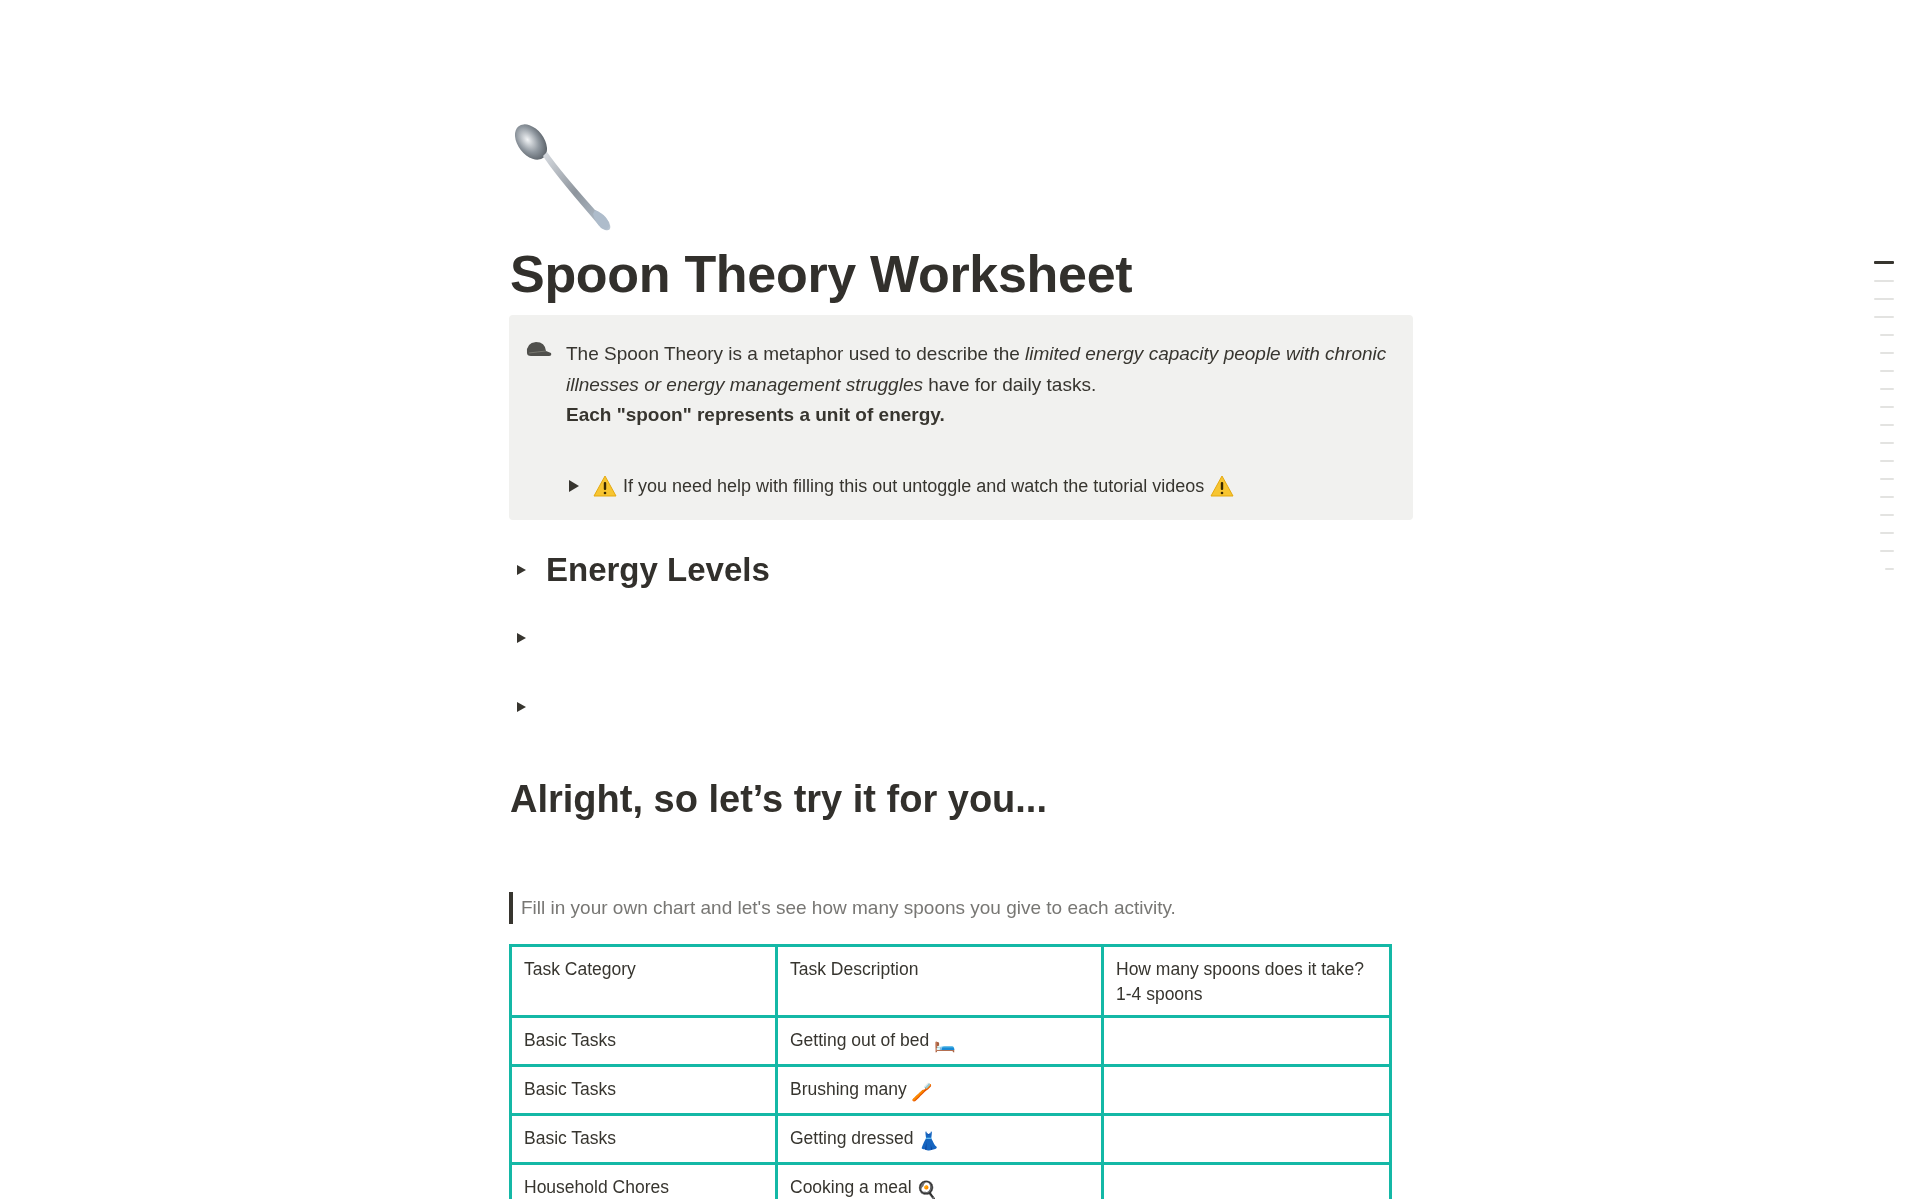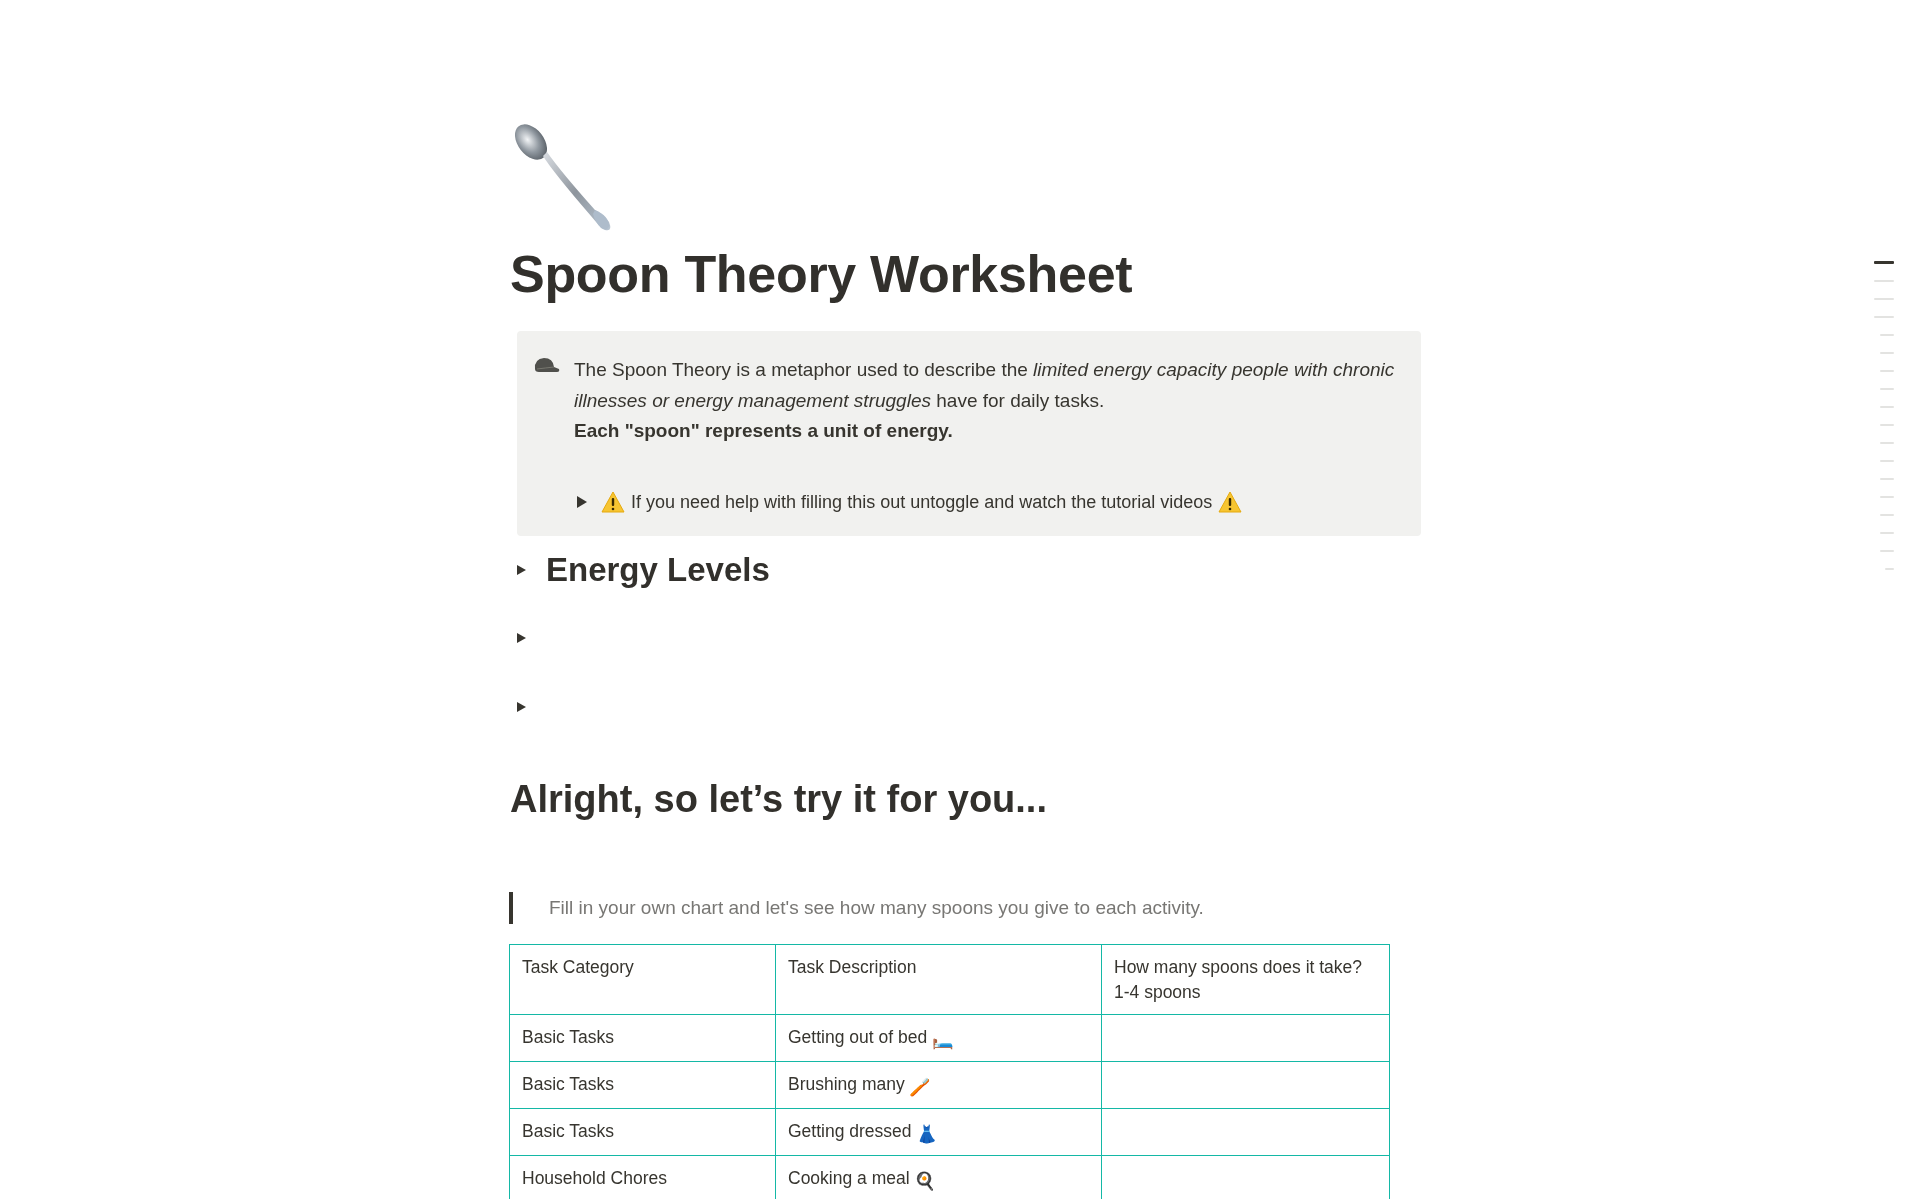--- a/index.html
+++ b/index.html
@@ -20,22 +20,22 @@
       position: absolute; left: 0px; top: 112px; width: 125px; height: 125px;
     }
     
     .page-title {
       position: absolute; left: 1px; top: 242px;
       font-size: 52px; font-weight: 700; letter-spacing: -0.3px;
       color: #32302c; line-height: 64px; white-space: nowrap;
     }
     
     .callout {
-      position: absolute; left: 0; top: 331px; width: 904px; height: 205px;
-      background: #f1f1ef; border-radius: 4px; margin-left: 8px;
+      position: absolute; left: 0; top: 315px; width: 904px; height: 205px;
+      background: #f1f1ef; border-radius: 4px;
     }
     .callout-icon {
       position: absolute; left: 14px; top: 24px; width: 30px; height: 22px;
     }
     .callout-text {
       position: absolute; left: 57px; top: 24px; width: 830px;
       font-size: 19px; line-height: 30.5px; color: #37352f;
     }
     .callout-text em { font-style: italic; }
     .callout-text strong { font-weight: 700; }
@@ -67,31 +67,31 @@
     }
     
     .h1 {
       position: absolute; left: 1px; top: 775px;
       font-size: 38px; font-weight: 700; color: #32302c; white-space: nowrap;
       line-height: 48px;
     }
     
     .quote {
       position: absolute; left: 0; top: 892px; height: 32px; width: 904px;
-      border-left: 4px solid #37352f; padding-left: 36px;
+      border-left: 4px solid #37352f; padding-left: 8px;
       font-size: 19px; line-height: 32px; color: #787774; white-space: nowrap;
     }
     
     .table {
       position: absolute; left: 0; top: 944px;
       border-collapse: collapse; table-layout: fixed;
       font-size: 17.5px; color: #37352f;
     }
     .table td {
-      border: 1px solid #14b8a6; vertical-align: top;
+      border: 3px solid #14b8a6; vertical-align: top;
       padding: 10px 12px 8px 12px; line-height: 25px;
     }
     .table .col1 { width: 266px; }
     .table .col2 { width: 326px; }
     .table .col3 { width: 288px; }
     .table tr.hdr td { height: 70px; }
     .table tr.row td { height: 45px; }
     .emoji { display: inline-block; vertical-align: -3px; margin-left: 5px; }
     
     .toc { position: absolute; left: 1870px; top: 255px; width: 30px; }

